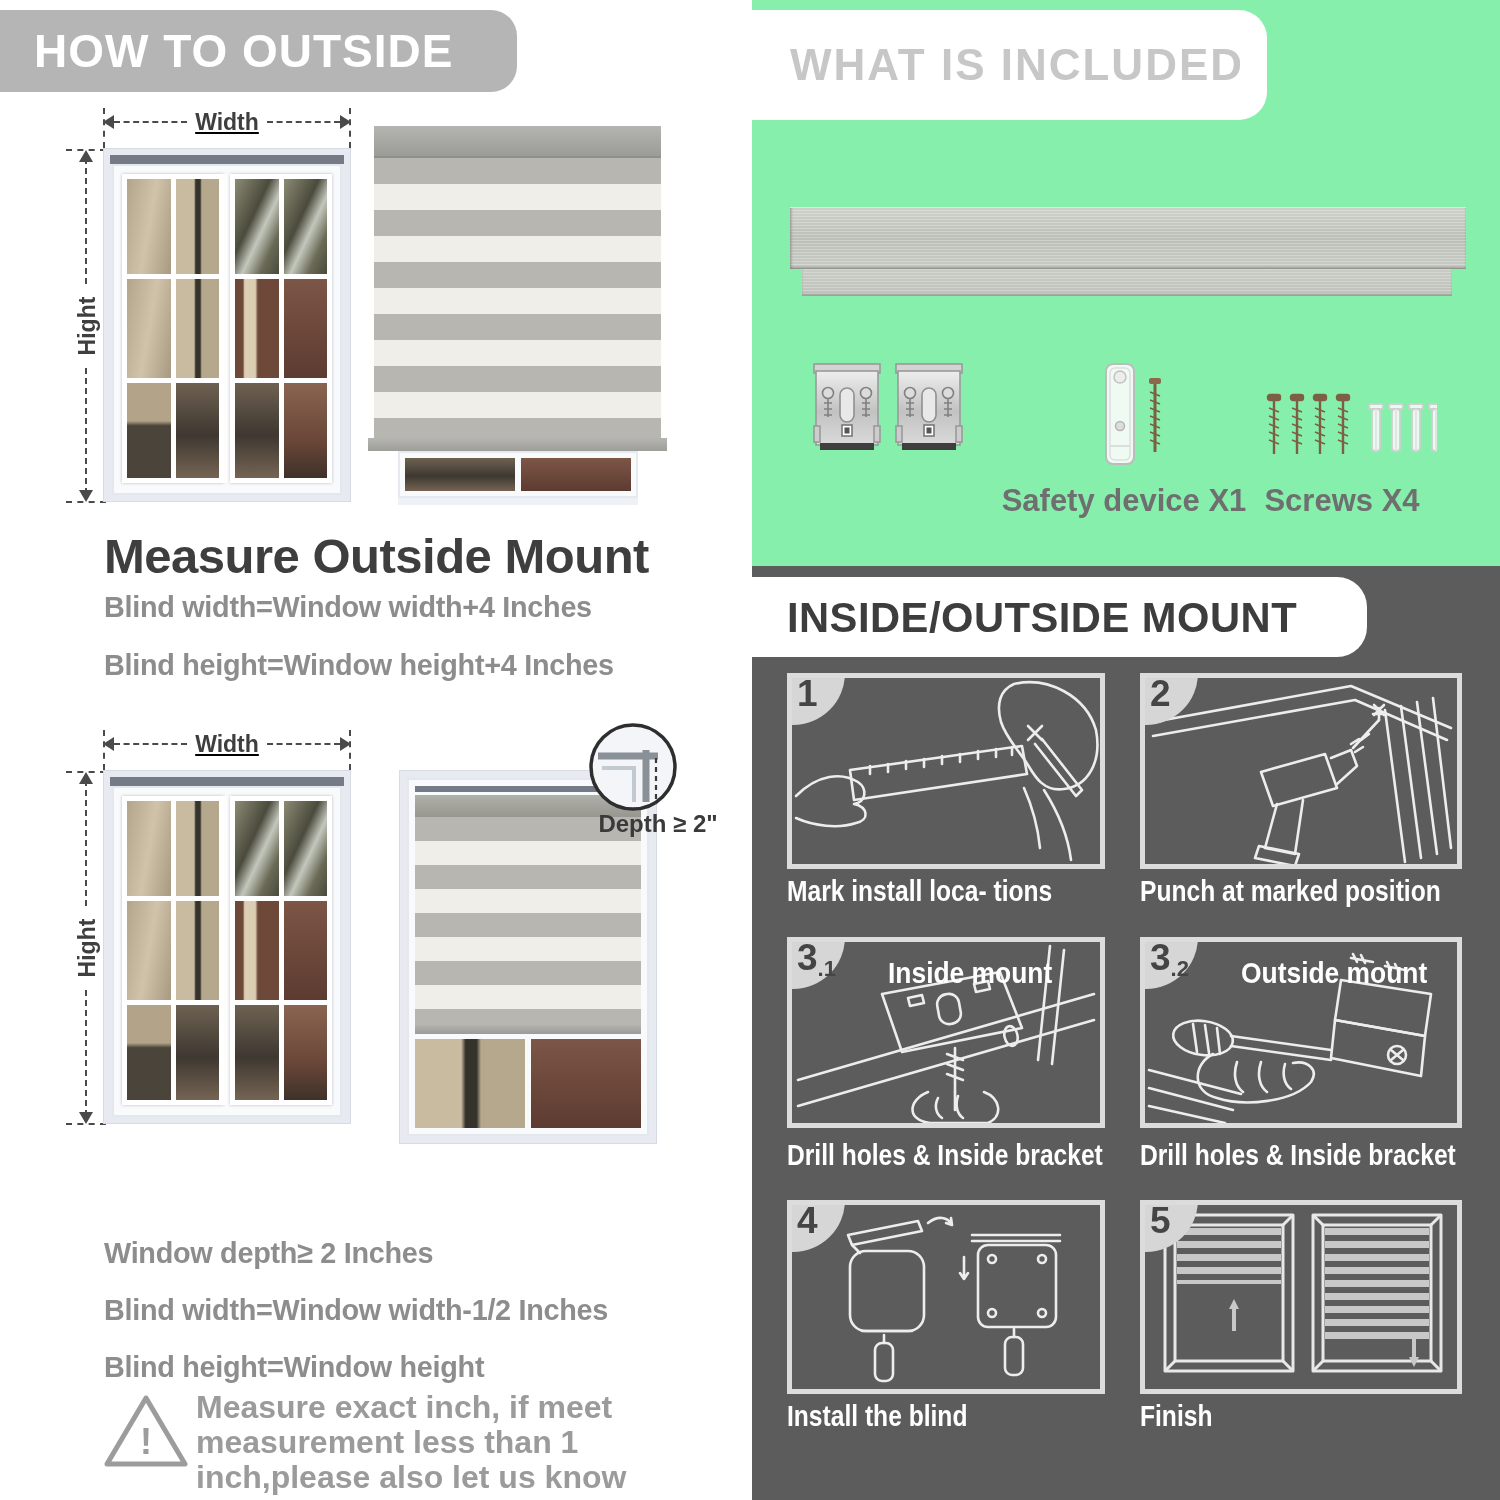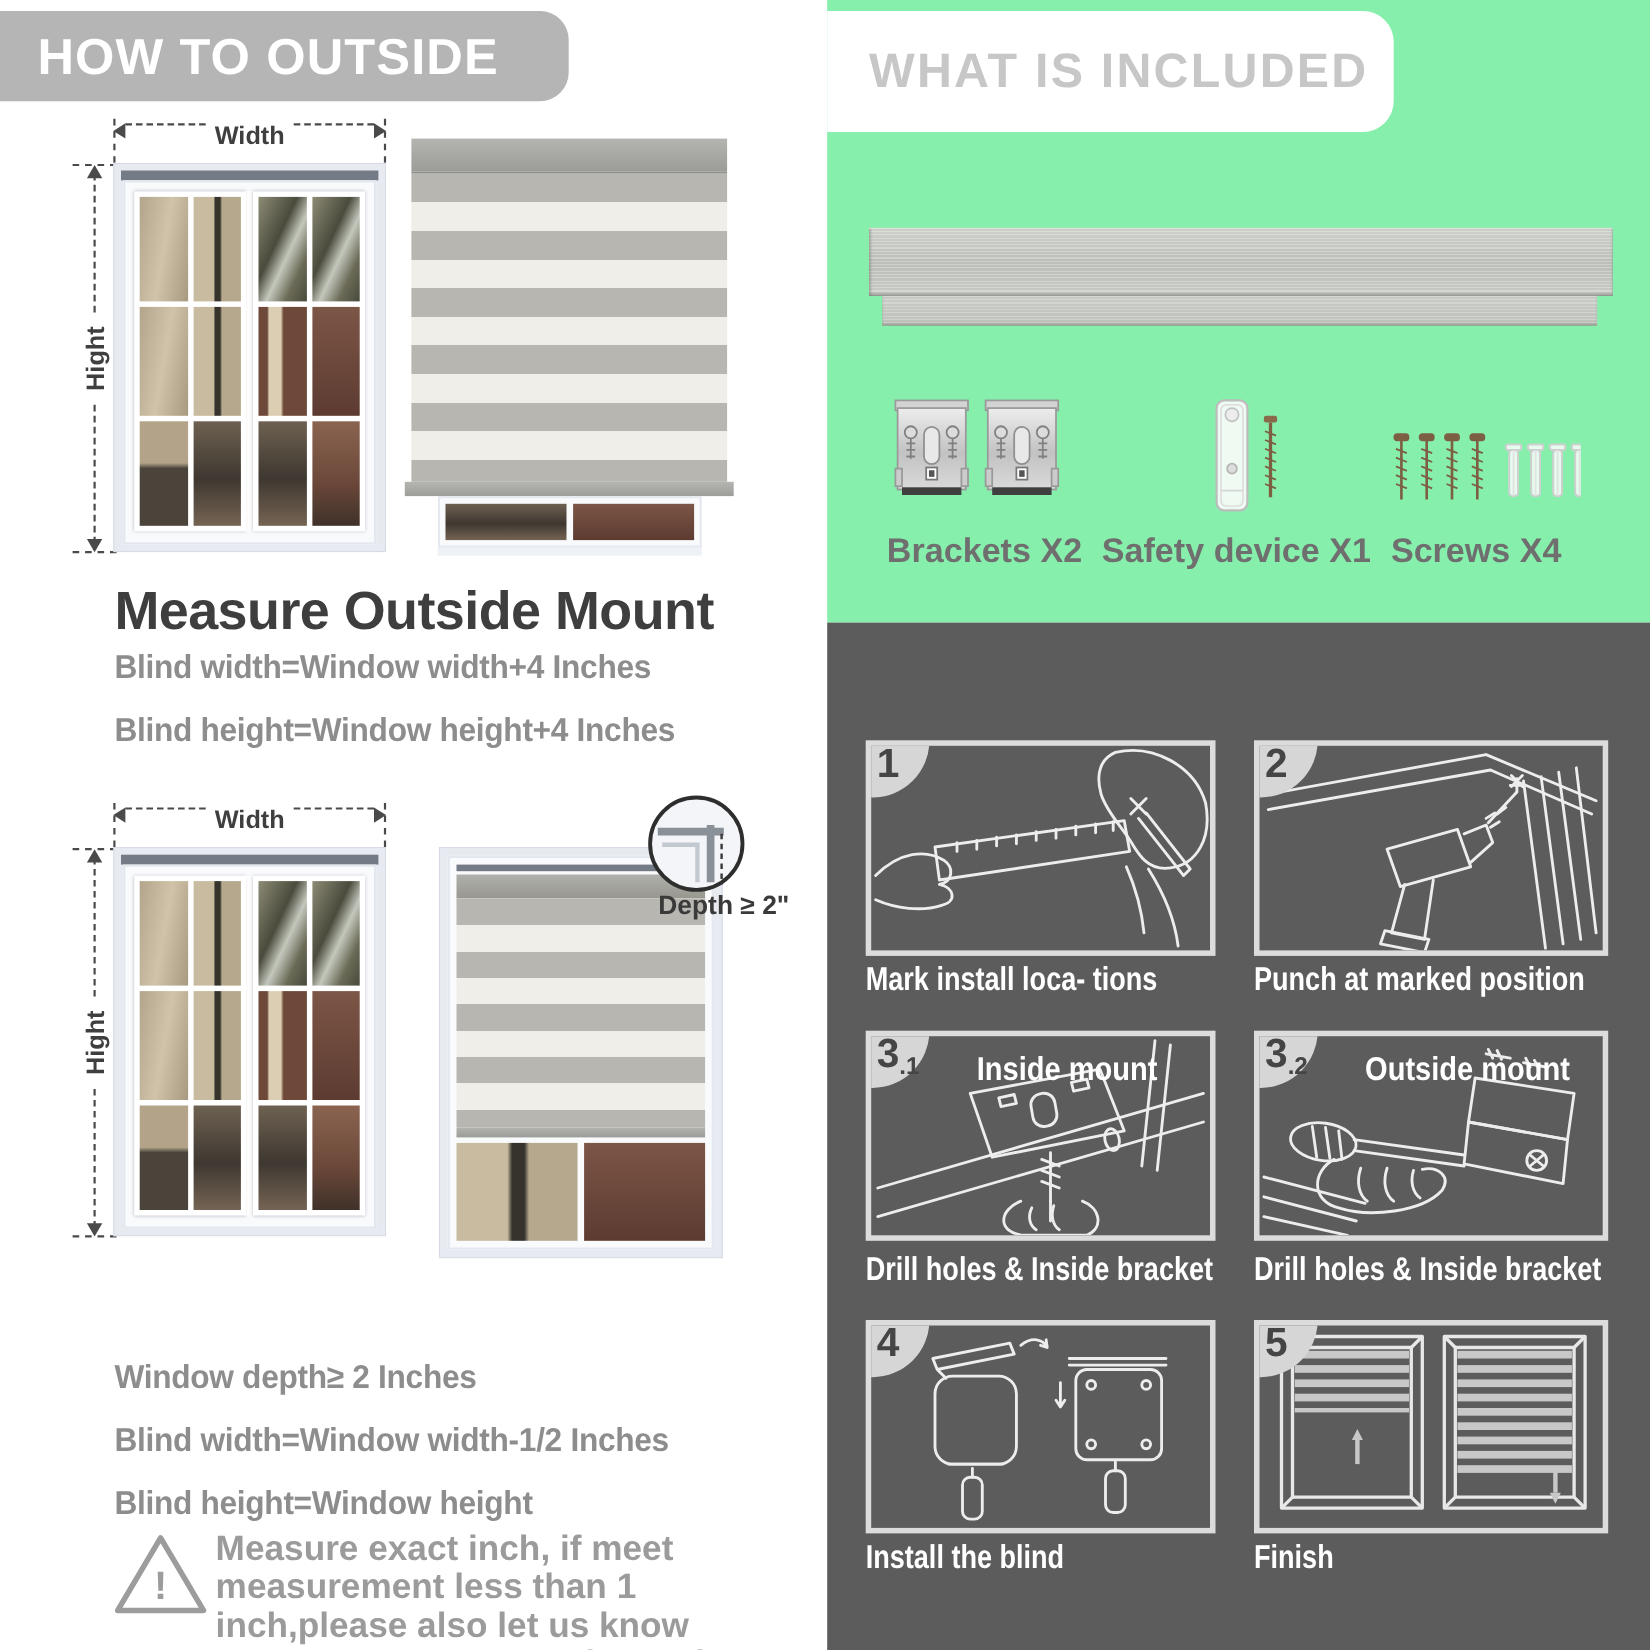--- a/index.html
+++ b/index.html
@@ -6,21 +6,21 @@
   #canvas{position:relative;width:1500px;height:1500px;background:#fff;overflow:hidden;
           font-family:"Liberation Sans",sans-serif;}
   
   .badge-left{position:absolute;left:0;top:10px;width:517px;height:82px;background:#b5b5b5;
               border-radius:0 26px 26px 0;display:flex;align-items:center;}
   .badge-left span{color:#fff;font-weight:bold;font-size:46px;letter-spacing:1px;padding-left:34px;}
   .m-title{position:absolute;left:104px;color:#3e3e3e;font-weight:bold;font-size:49px;letter-spacing:-0.5px;}
   .m-sub{position:absolute;left:104px;color:#8d8d8d;font-weight:bold;font-size:30px;letter-spacing:-0.3px;
          transform:scaleX(.96);transform-origin:left;white-space:nowrap;}
   
-  .width-anno{position:absolute;display:flex;height:20px;}
+  .width-anno{position:absolute;display:flex;align-items:center;height:20px;text-decoration:underline;}
   .width-anno .vtick{position:absolute;top:-4px;height:40px;border-left:2px dashed #4a4a4a;}
   .width-anno .vl{left:0;} .width-anno .vr{right:0;}
   .width-anno .dl{flex:1;border-top:2px dashed #4a4a4a;height:0;}
   .width-anno .aw-l{width:0;height:0;border:7px solid transparent;border-right:11px solid #4a4a4a;border-left:0;}
   .width-anno .aw-r{width:0;height:0;border:7px solid transparent;border-left:11px solid #4a4a4a;border-right:0;}
   .width-anno b{font-size:23px;color:#3f3f3f;margin:0 8px;line-height:1;}
   .hight-anno{position:absolute;width:34px;}
   .hight-anno .vdash{position:absolute;left:15px;top:8px;bottom:8px;border-left:2px dashed #4a4a4a;}
   .hight-anno .ah-up{position:absolute;left:9px;top:0;width:0;height:0;border:7px solid transparent;border-top:0;border-bottom:12px solid #4a4a4a;}
   .hight-anno .ah-dn{position:absolute;left:9px;bottom:0;width:0;height:0;border:7px solid transparent;border-bottom:0;border-top:12px solid #4a4a4a;}
@@ -290,21 +290,20 @@
             <circle cx="54" cy="31" r="5.5" fill="#dcdcdc" stroke="#808080"></circle>
             <path d="M16 37 v18 M12 41 h8 M12 47 h8 M12 53 h8" stroke="#808080" fill="none"></path>
             <path d="M54 37 v18 M50 41 h8 M50 47 h8 M50 53 h8" stroke="#808080" fill="none"></path>
             <rect x="30" y="63" width="10" height="11" fill="#ffffff" stroke="#777777"></rect>
             <rect x="32.5" y="65.5" width="5" height="6" fill="#555555" stroke="none"></rect>
             <rect x="8" y="81" width="54" height="7" fill="#3f3f3f" stroke="none"></rect>
           </g>
         </g>
       </svg>
     </div>
-    <div class="item-label" style="left:-7px;top:483px;width:300px;">Brackets X2</div>
 
     <div class="item-icon" style="left:348px;top:362px;">
       <svg width="72" height="106" viewBox="0 0 72 106">
         <rect x="6" y="2" width="28" height="100" rx="7" fill="rgba(251,251,251,0.9)" stroke="#bcbcbc" stroke-width="2"></rect>
         <rect x="10" y="6" width="20" height="92" rx="5" fill="none" stroke="#dedede" stroke-width="1.5"></rect>
         <circle cx="20" cy="15" r="6" fill="#ededed" stroke="#c2c2c2" stroke-width="1.5"></circle>
         <circle cx="20" cy="64" r="4.5" fill="#dddddd" stroke="#b5b5b5" stroke-width="1.5"></circle>
         <path d="M10 84 H30" stroke="#d5d5d5" stroke-width="1.5"></path>
         <rect x="49" y="16" width="12" height="6" rx="2" fill="#8a6a4a"></rect>
         <path d="M55 22 V90" stroke="#7d5f42" stroke-width="3"></path>
@@ -358,20 +357,23 @@
               <rect x="107" y="17" width="8" height="42" rx="3"></rect>
               <path d="M111 17 V59" stroke="#e2e2e2" fill="none"></path>
             </g>
         </g>
       </svg>
     </div>
     <div class="item-label" style="left:440px;top:483px;width:300px;">Screws X4</div>
   </div>
 
   <div class="mount-section">
+    <div class="mount-header">
+      <span>INSIDE/OUTSIDE MOUNT</span>
+    </div>
 
     <div class="step-panel" style="left:35px;top:107px;width:318px;height:196px;">
       <svg class="step-art" width="308" height="186" viewBox="0 0 308 186">
         <g stroke="#ededed" stroke-width="2.6" fill="none" stroke-linecap="round" stroke-linejoin="round">
           <path d="M4 118 C 26 96, 50 94, 66 104 C 76 111, 74 124, 62 126 C 76 129, 78 142, 64 145 C 46 151, 22 148, 4 140"></path>
           <path d="M58 92 L230 68 L235 96 L62 122 Z"></path>
           <path d="M78 88 v8 M96 86 v8 M114 83 v8 M132 81 v8 M150 78 v8 M168 76 v8 M186 73 v8 M204 71 v8 M220 69 v8"></path>
           <path d="M236 48 l14 14 M250 48 l-14 14"></path>
           <path d="M243 66 L284 118 M250 61 L290 112 M284 118 L290 112"></path>
           <path d="M222 6 C 256 -2, 294 18, 304 52 C 310 84, 296 108, 272 111 C 252 114, 243 99, 236 87 C 228 74, 214 60, 209 44 C 204 26, 208 12, 222 6 Z"></path>

